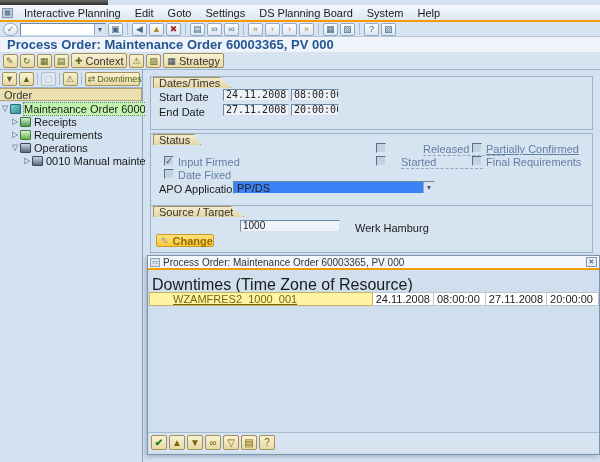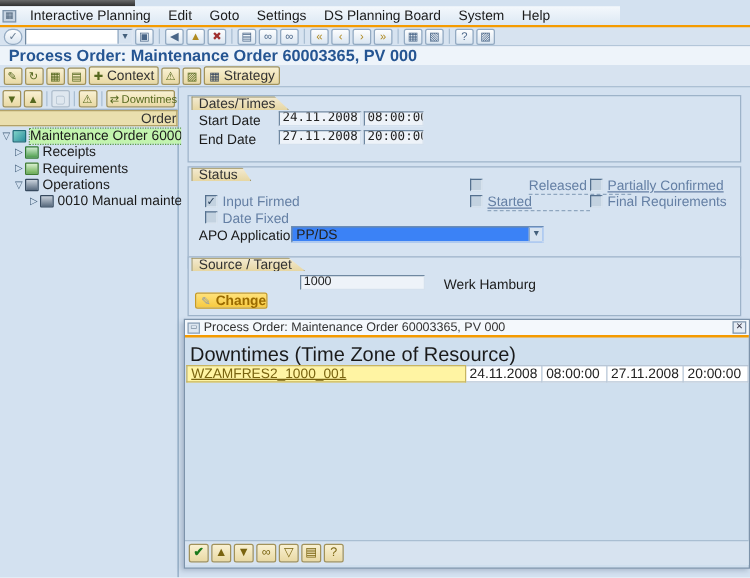--- a/index.html
+++ b/index.html
@@ -5,21 +5,21 @@
   * { margin:0; padding:0; box-sizing:border-box; }
   html,body { width:600px; height:462px; }
   body { font-family:"Liberation Sans", sans-serif; font-size:11px; color:#222; }
   .screen { position:relative; width:600px; height:462px; background:#d3e1f0; overflow:hidden; }
 
   
   .win-fragment { position:absolute; left:0; top:0; width:108px; height:5px;
     background:linear-gradient(#6a6a6a,#2e2e2e); }
 
   
-  .menubar { position:absolute; left:0; top:5px; width:496px; height:15px;
+  .menubar { position:absolute; left:0; top:5px; width:600px; height:15px;
     background:linear-gradient(#f4f8fc,#dce8f4); display:flex; align-items:center; padding-left:2px; }
   .menu-sys-icon { width:11px; height:10px; margin-right:4px; background:#c7d4e2;
     border:1px solid #7d93aa; font-size:7px; line-height:8px; text-align:center; color:#51677e; }
   .menu-item { padding:0 7px; color:#1a1a1a; cursor:default; white-space:nowrap; }
 
   .orange-line { position:absolute; left:0; top:20px; width:600px; height:2px; background:#f59b00; }
 
   
   .stdbar { position:absolute; left:0; top:22px; width:600px; height:15px; background:#d7e3f0;
     border-bottom:1px solid #b3c6d9; display:flex; align-items:center; gap:2px; padding:0 3px; }
@@ -53,21 +53,21 @@
   .leftpanel { position:absolute; left:0; top:70px; width:143px; height:392px; background:#d3e1f0;
     border-right:1px solid #8ca6c0; }
   .tree-toolbar { height:18px; display:flex; align-items:center; gap:2px; padding:1px 2px;
     border-bottom:1px solid #9fb5ca; background:#d7e3f0; }
   .mini-btn { height:14px; min-width:15px; background:linear-gradient(#f9f1d2,#e9d9a4);
     border:1px solid #a2925a; border-radius:2px; font-size:9px; line-height:12px;
     text-align:center; color:#55681f; display:flex; align-items:center; gap:2px; padding:0 2px; }
   .mini-btn.disabled { background:#dfe7ef; border-color:#aebdcc; color:#aebdcc; }
   .mini-sep { width:1px; height:12px; background:#a9bed2; margin:0 1px; }
   .tree-header { height:13px; background:#eadfae; border:1px solid #b3a269; border-left:none;
-    padding-left:4px; line-height:12px; color:#333;text-align:right; }
+    padding-left:4px; line-height:12px; color:#333; }
   .tree { padding-top:1px; }
   .tree-row { height:13px; display:flex; align-items:center; white-space:nowrap; }
   .twisty { width:10px; text-align:center; font-size:8px; color:#44607c; flex:0 0 auto; }
   .tree-ic { width:11px; height:10px; margin-right:3px; flex:0 0 auto; border-radius:1px; }
   .ic-order { background:linear-gradient(135deg,#7fd4c8,#2e8f9e); border:1px solid #1d6b77; }
   .ic-receipts { background:linear-gradient(#cfeccf,#4d9e4d); border:1px solid #2f7a2f; }
   .ic-reqs { background:linear-gradient(#d9f0d0,#6aae52); border:1px solid #3f7d30; }
   .ic-ops { background:linear-gradient(#c9d2dc,#5a6c80); border:1px solid #36495e; }
   .tree-label { color:#1a1a1a; }
   .tree-row.selected .tree-label { background:#c2f4ae; outline:1px dotted #5a9a48; }
@@ -117,21 +117,21 @@
   .popup-close { width:11px; height:10px; background:#e6edf5; border:1px solid #7d93aa;
     font-size:7px; line-height:8px; text-align:center; color:#334; }
   .popup-orange { height:2px; background:#f59b00; }
   .popup-heading { padding:6px 4px 4px 4px; font-size:16px; color:#1a1a1a; }
   .dt-table { position:absolute; left:1px; top:36px; width:450px; border-collapse:collapse; }
   .dt-table th { background:#eee0ae; border:1px solid #bfae74; font-weight:normal;
     text-align:left; color:#333; height:13px; padding:0 3px; font-size:11px; }
   .dt-table td { border:1px solid #b8c6d6; background:#fff; height:13px; padding:0 3px;
     color:#222; font-size:11px; white-space:nowrap; }
   .dt-table td.res { background:#fff4a3; border-color:#c8b560; }
-  .dt-table td.res span { color:#7a6410; text-decoration:underline; }
+  .dt-table td.res span { color:#7a6410; text-decoration:underline;margin-left:20px; }
   .popup-toolbar { position:absolute; left:0; bottom:2px; width:451px; height:20px;
     background:#d7e3f0; border-top:1px solid #a9bed2; display:flex; align-items:center;
     gap:2px; padding:0 3px; }
   .pop-btn { width:16px; height:15px; background:linear-gradient(#f9f1d2,#e9d9a4);
     border:1px solid #a2925a; border-radius:2px; font-size:10px; line-height:13px;
     text-align:center; color:#7a6410; }
   .pop-btn.ok { color:#1c7a1c; font-weight:bold; }
 </style>
 </head>
 <body>
@@ -273,21 +273,21 @@
 
     <div class="groupbox gb-status">
       <div class="gb-tab">Status</div>
       <span class="checkbox" style="left:225px; top:9px;"></span>
       <span class="flabel dis cb-line" style="left:239px; top:9px; width:82px;margin-left:33px;">Released</span>
       <span class="checkbox" style="left:321px; top:9px;"></span>
       <span class="flabel dis" style="left:335px; top:9px;text-decoration:underline;">Partially Confirmed</span>
       <span class="checkbox checked" style="left:13px; top:22px;"></span>
       <span class="flabel dis" style="left:27px; top:22px;">Input Firmed</span>
       <span class="checkbox" style="left:225px; top:22px;"></span>
-      <span class="flabel dis cb-line" style="left:239px; top:22px; width:82px;text-decoration:underline;">Started</span>
+      <span class="flabel dis cb-line" style="left:250px; top:22px; width:82px;">Started</span>
       <span class="checkbox" style="left:321px; top:22px;"></span>
       <span class="flabel dis" style="left:335px; top:22px;">Final Requirements</span>
       <span class="checkbox" style="left:13px; top:35px;"></span>
       <span class="flabel dis" style="left:27px; top:35px;">Date Fixed</span>
       <span class="flabel" style="left:8px; top:49px;">APO Application</span>
       <div class="combo" style="left:82px; top:47px; width:202px;">
         <span class="val">PP/DS</span>
         <span class="dd">▼</span>
       </div>
     </div>

